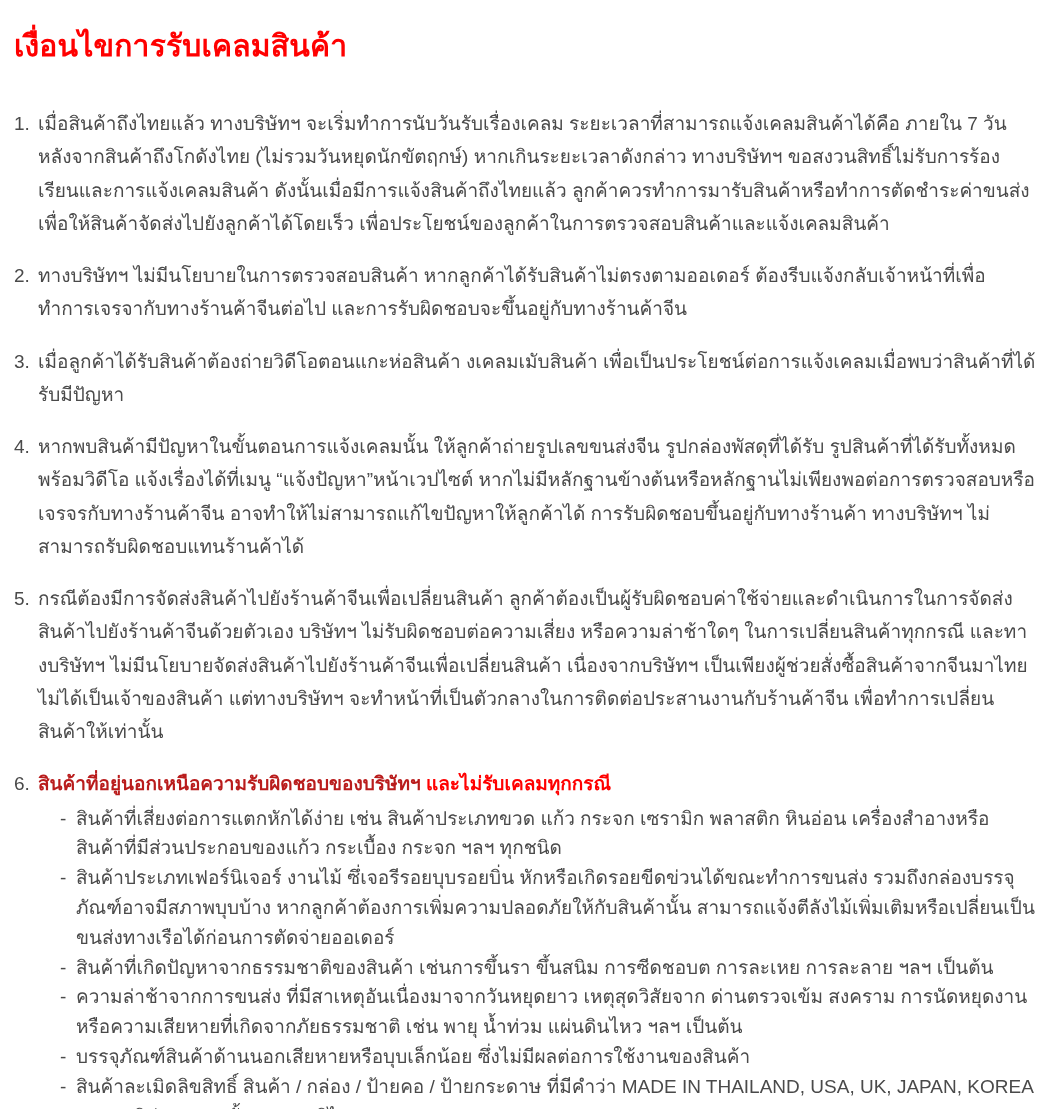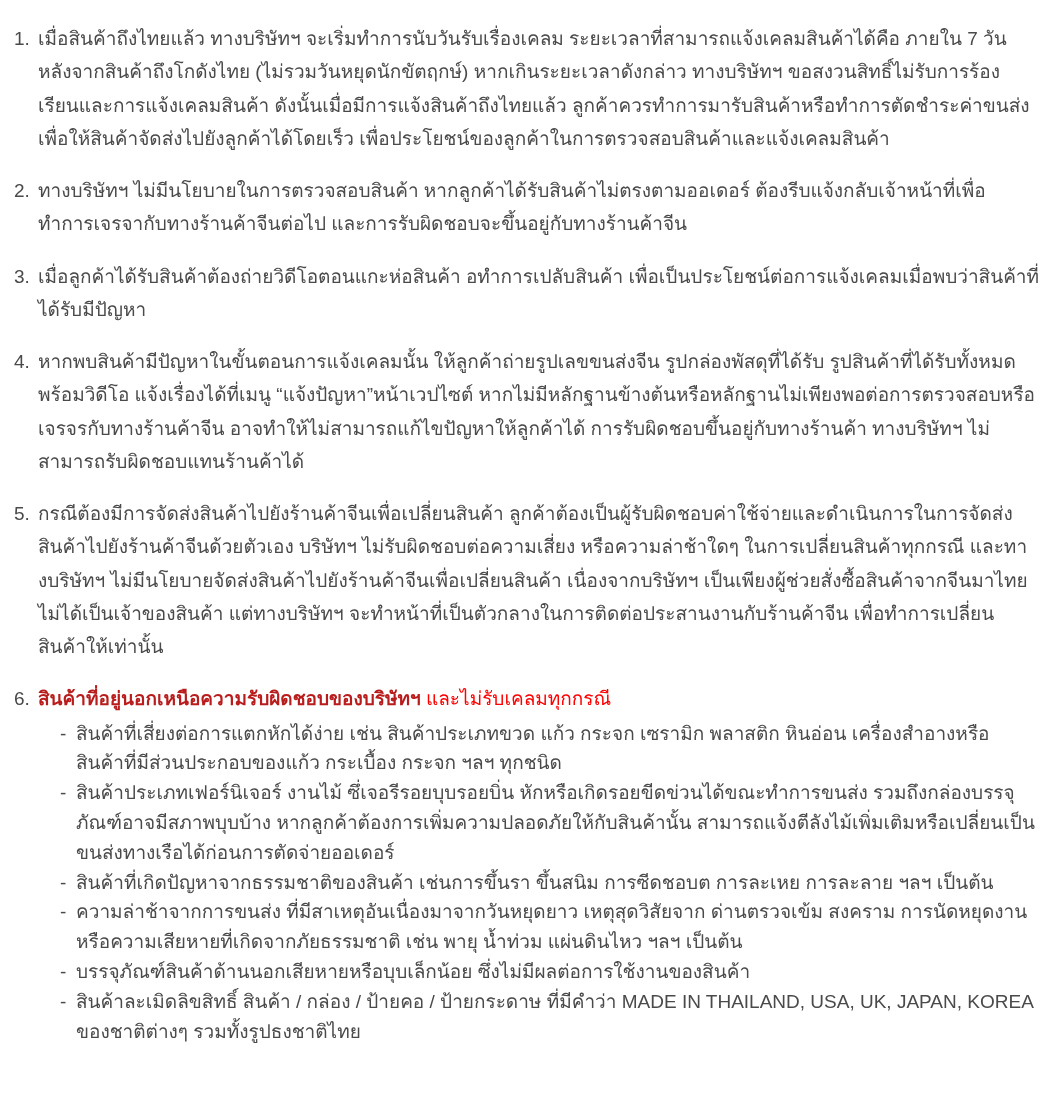--- a/index.html
+++ b/index.html
@@ -38,21 +38,21 @@
   }
   .term-body {
     flex: 1;
     padding-right: 4px;
   }
   .exclusion-heading {
     font-weight: bold;
     color: #b91c1c;
   }
   .exclusion-highlight {
-    font-weight: normal;
+    font-weight: bold;
     color: #ff0000;
   }
   .sub-list {
     margin-top: 3px;
     line-height: 1.57;
   }
   .sub-item {
     display: flex;
     align-items: flex-start;
     padding-left: 22px;
@@ -64,36 +64,37 @@
   .sub-text {
     flex: 1;
     padding-right: 4px;
   }
 </style>
 </head>
 <body>
 
 <div class="page">
 
+  <h1 class="page-title">เงื่อนไขการรับเคลมสินค้า</h1>
 
   <div class="terms-list">
 
     <div class="term-item">
       <span class="term-number">1.</span>
       <div class="term-body">เมื่อสินค้าถึงไทยแล้ว ทางบริษัทฯ จะเริ่มทำการนับวันรับเรื่องเคลม ระยะเวลาที่สามารถแจ้งเคลมสินค้าได้คือ ภายใน 7 วันหลังจากสินค้าถึงโกดังไทย (ไม่รวมวันหยุดนักขัตฤกษ์) หากเกินระยะเวลาดังกล่าว ทางบริษัทฯ ขอสงวนสิทธิ์ไม่รับการร้องเรียนและการแจ้งเคลมสินค้า ดังนั้นเมื่อมีการแจ้งสินค้าถึงไทยแล้ว ลูกค้าควรทำการมารับสินค้าหรือทำการตัดชำระค่าขนส่งเพื่อให้สินค้าจัดส่งไปยังลูกค้าได้โดยเร็ว เพื่อประโยชน์ของลูกค้าในการตรวจสอบสินค้าและแจ้งเคลมสินค้า</div>
     </div>
 
     <div class="term-item">
       <span class="term-number">2.</span>
       <div class="term-body">ทางบริษัทฯ ไม่มีนโยบายในการตรวจสอบสินค้า หากลูกค้าได้รับสินค้าไม่ตรงตามออเดอร์ ต้องรีบแจ้งกลับเจ้าหน้าที่เพื่อทำการเจรจากับทางร้านค้าจีนต่อไป และการรับผิดชอบจะขึ้นอยู่กับทางร้านค้าจีน</div>
     </div>
 
     <div class="term-item">
       <span class="term-number">3.</span>
-      <div class="term-body">เมื่อลูกค้าได้รับสินค้าต้องถ่ายวิดีโอตอนแกะห่อสินค้า อทำการเปลับสินค้า เพื่อเป็นประโยชน์ต่อการแจ้งเคลมเมื่อพบว่าสินค้าที่ได้รับมีปัญหา</div>
+      <div class="term-body">เมื่อลูกค้าได้รับสินค้าต้องถ่ายวิดีโอตอนแกะห่อสินค้า งเคลมเมับสินค้า เพื่อเป็นประโยชน์ต่อการแจ้งเคลมเมื่อพบว่าสินค้าที่ได้รับมีปัญหา</div>
     </div>
 
     <div class="term-item">
       <span class="term-number">4.</span>
       <div class="term-body">หากพบสินค้ามีปัญหาในขั้นตอนการแจ้งเคลมนั้น ให้ลูกค้าถ่ายรูปเลขขนส่งจีน รูปกล่องพัสดุที่ได้รับ รูปสินค้าที่ได้รับทั้งหมดพร้อมวิดีโอ แจ้งเรื่องได้ที่เมนู “แจ้งปัญหา”หน้าเวปไซต์ หากไม่มีหลักฐานข้างต้นหรือหลักฐานไม่เพียงพอต่อการตรวจสอบหรือเจรจรกับทางร้านค้าจีน อาจทำให้ไม่สามารถแก้ไขปัญหาให้ลูกค้าได้ การรับผิดชอบขึ้นอยู่กับทางร้านค้า ทางบริษัทฯ ไม่สามารถรับผิดชอบแทนร้านค้าได้</div>
     </div>
 
     <div class="term-item">
       <span class="term-number">5.</span>
       <div class="term-body">กรณีต้องมีการจัดส่งสินค้าไปยังร้านค้าจีนเพื่อเปลี่ยนสินค้า ลูกค้าต้องเป็นผู้รับผิดชอบค่าใช้จ่ายและดำเนินการในการจัดส่งสินค้าไปยังร้านค้าจีนด้วยตัวเอง บริษัทฯ ไม่รับผิดชอบต่อความเสี่ยง หรือความล่าช้าใดๆ ในการเปลี่ยนสินค้าทุกกรณี และทางบริษัทฯ ไม่มีนโยบายจัดส่งสินค้าไปยังร้านค้าจีนเพื่อเปลี่ยนสินค้า เนื่องจากบริษัทฯ เป็นเพียงผู้ช่วยสั่งซื้อสินค้าจากจีนมาไทย ไม่ได้เป็นเจ้าของสินค้า แต่ทางบริษัทฯ จะทำหน้าที่เป็นตัวกลางในการติดต่อประสานงานกับร้านค้าจีน เพื่อทำการเปลี่ยนสินค้าให้เท่านั้น</div>

